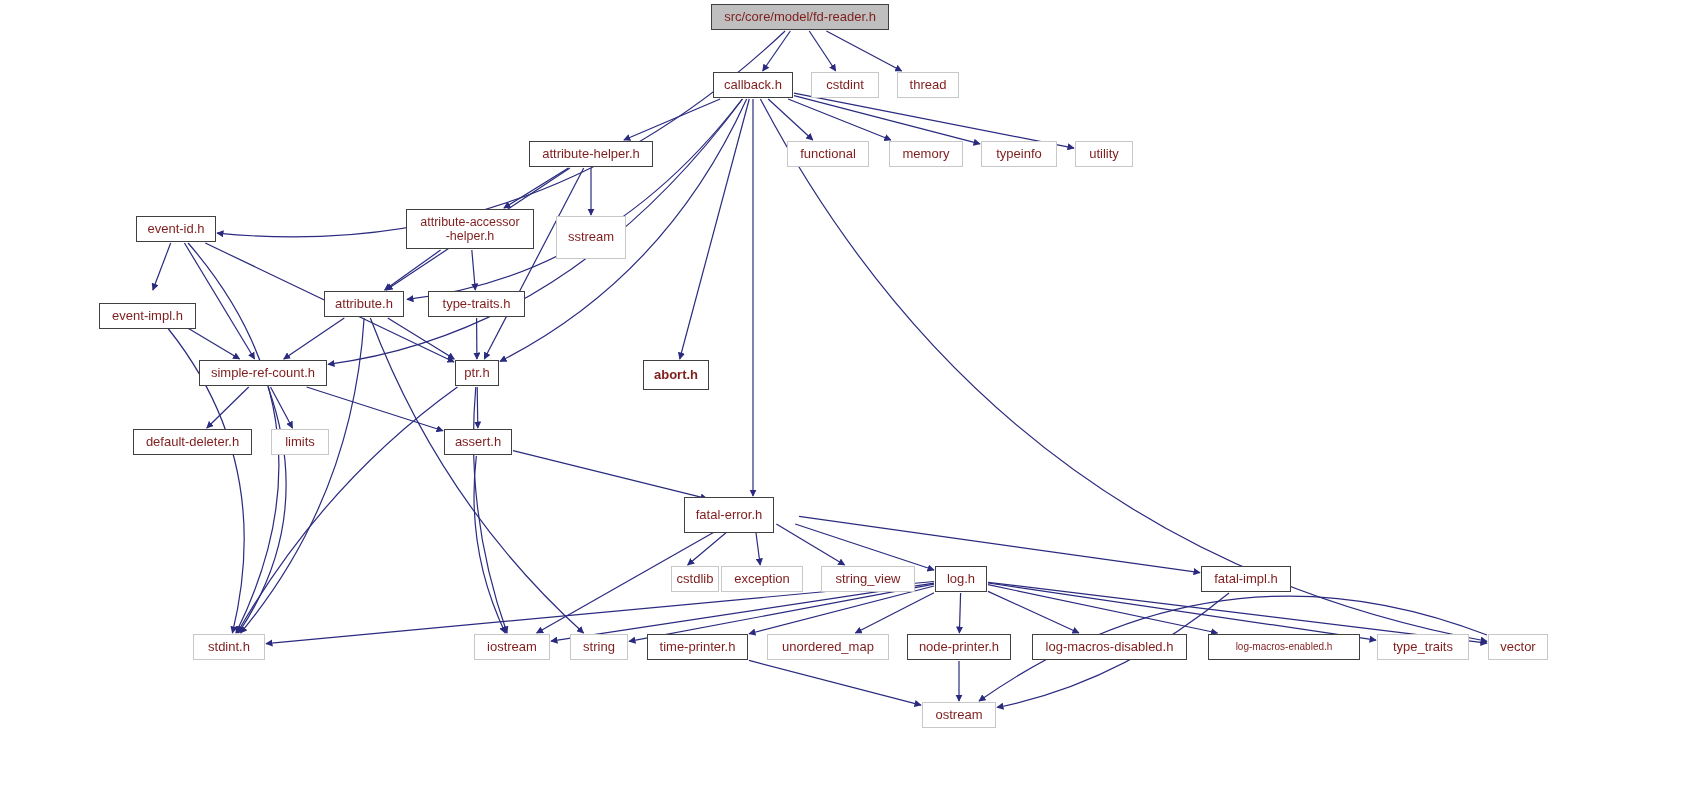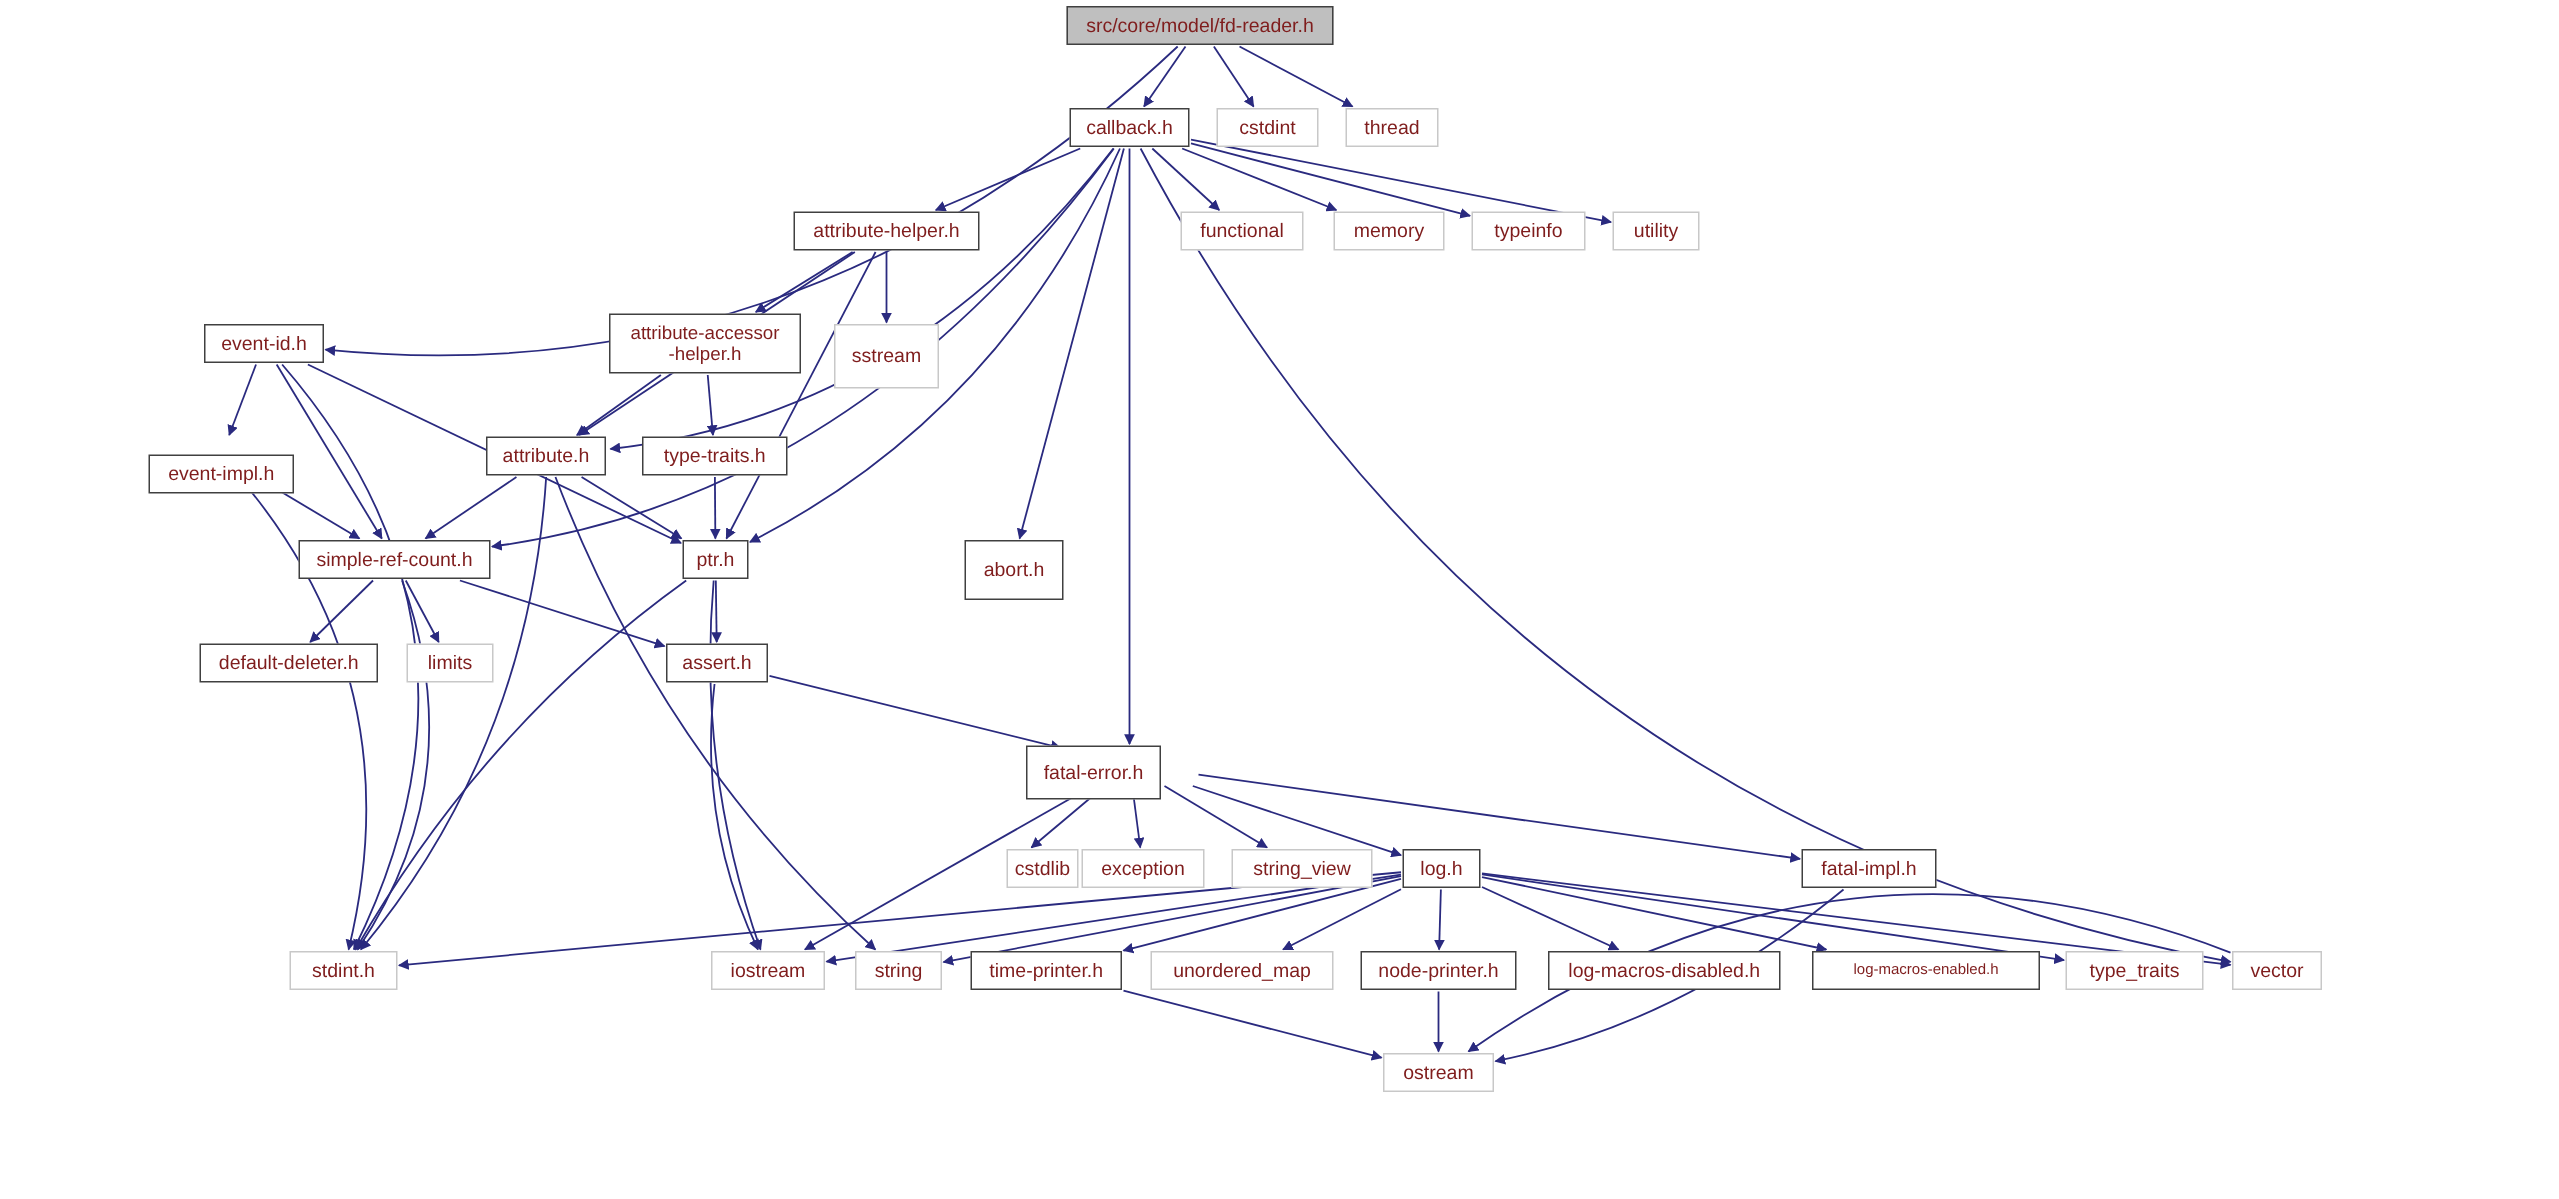--- a/index.html
+++ b/index.html
@@ -138,21 +138,21 @@
       <div class="node system" style="left: 1075px; top: 141px; width: 58px; height: 26px; font-size: 13px;"><span class="node-label">utility</span></div>
       <div class="node local" style="left: 136px; top: 216px; width: 80px; height: 26px; font-size: 13px;"><span class="node-label">event-id.h</span></div>
       <div class="node local" style="left: 406px; top: 209px; width: 128px; height: 40px; font-size: 12.5px;"><span class="node-label">attribute-accessor
 -helper.h</span></div>
       <div class="node system" style="left: 556px; top: 216px; width: 70px; height: 43px; font-size: 13px;"><span class="node-label">sstream</span></div>
       <div class="node local" style="left: 99px; top: 291px; width: 97px; height: 26px; font-size: 13px; margin-top: 12px;"><span class="node-label">event-impl.h</span></div>
       <div class="node local" style="left: 324px; top: 291px; width: 80px; height: 26px; font-size: 13px;"><span class="node-label">attribute.h</span></div>
       <div class="node local" style="left: 428px; top: 291px; width: 97px; height: 26px; font-size: 13px;"><span class="node-label">type-traits.h</span></div>
       <div class="node local" style="left: 199px; top: 360px; width: 128px; height: 26px; font-size: 13px;"><span class="node-label">simple-ref-count.h</span></div>
       <div class="node local" style="left: 455px; top: 360px; width: 44px; height: 26px; font-size: 13px;"><span class="node-label">ptr.h</span></div>
-      <div class="node local" style="left: 643px; top: 360px; width: 66px; height: 40px; font-size: 13px;"><span class="node-label">abort.h</span></div>
+      <div class="node local" style="left: 643px; top: 360px; width: 66px; height: 30px; font-size: 13px; font-weight: bold;"><span class="node-label">abort.h</span></div>
       <div class="node local" style="left: 133px; top: 429px; width: 119px; height: 26px; font-size: 13px;"><span class="node-label">default-deleter.h</span></div>
       <div class="node system" style="left: 271px; top: 429px; width: 58px; height: 26px; font-size: 13px;"><span class="node-label">limits</span></div>
       <div class="node local" style="left: 444px; top: 429px; width: 68px; height: 26px; font-size: 13px;"><span class="node-label">assert.h</span></div>
       <div class="node local" style="left: 684px; top: 497px; width: 90px; height: 36px; font-size: 13px;"><span class="node-label">fatal-error.h</span></div>
       <div class="node system" style="left: 639px; top: 566px; width: 48px; height: 26px; font-size: 13px; margin-left: 32px;"><span class="node-label">cstdlib</span></div>
       <div class="node system" style="left: 721px; top: 566px; width: 82px; height: 26px; font-size: 13px;"><span class="node-label">exception</span></div>
       <div class="node system" style="left: 821px; top: 566px; width: 94px; height: 26px; font-size: 13px;"><span class="node-label">string_view</span></div>
       <div class="node local" style="left: 935px; top: 566px; width: 52px; height: 26px; font-size: 13px;"><span class="node-label">log.h</span></div>
       <div class="node local" style="left: 1201px; top: 566px; width: 90px; height: 26px; font-size: 13px;"><span class="node-label">fatal-impl.h</span></div>
       <div class="node system" style="left: 193px; top: 634px; width: 72px; height: 26px; font-size: 13px;"><span class="node-label">stdint.h</span></div>

